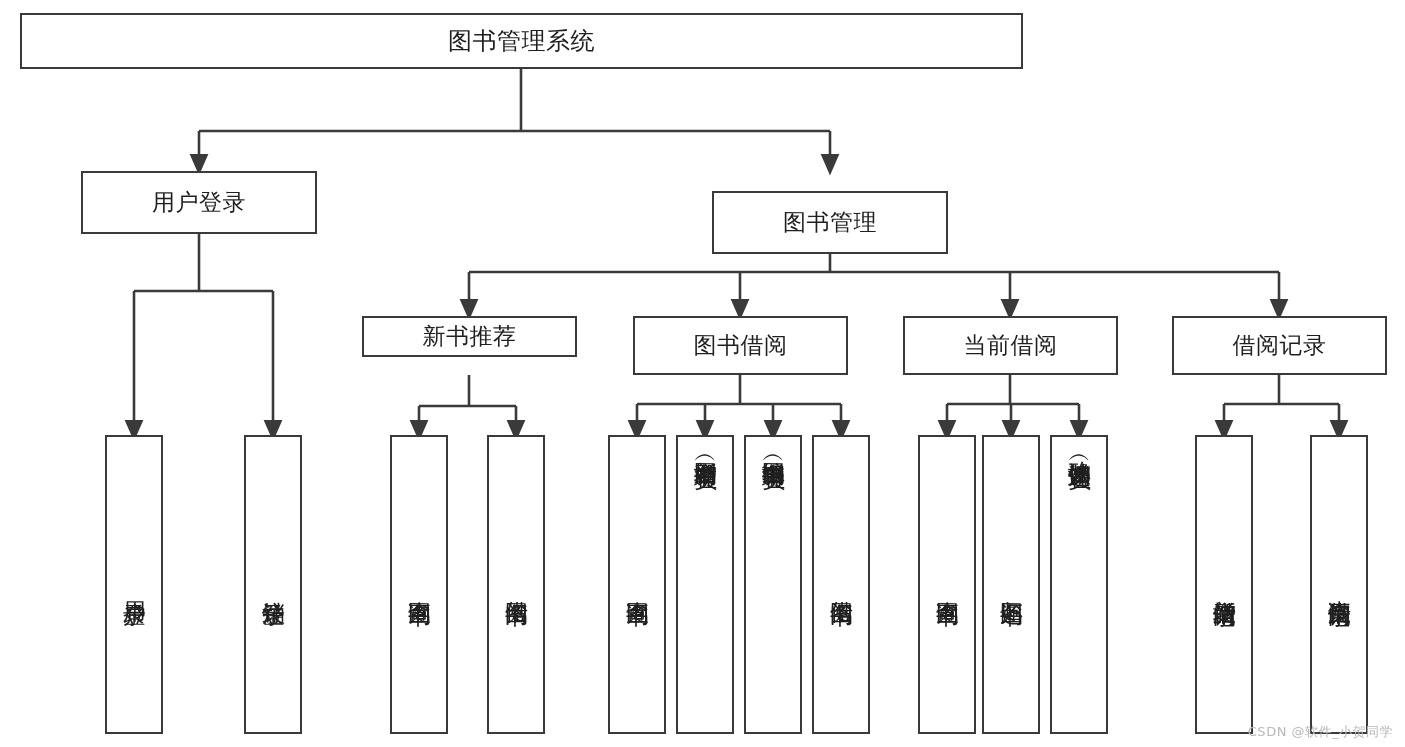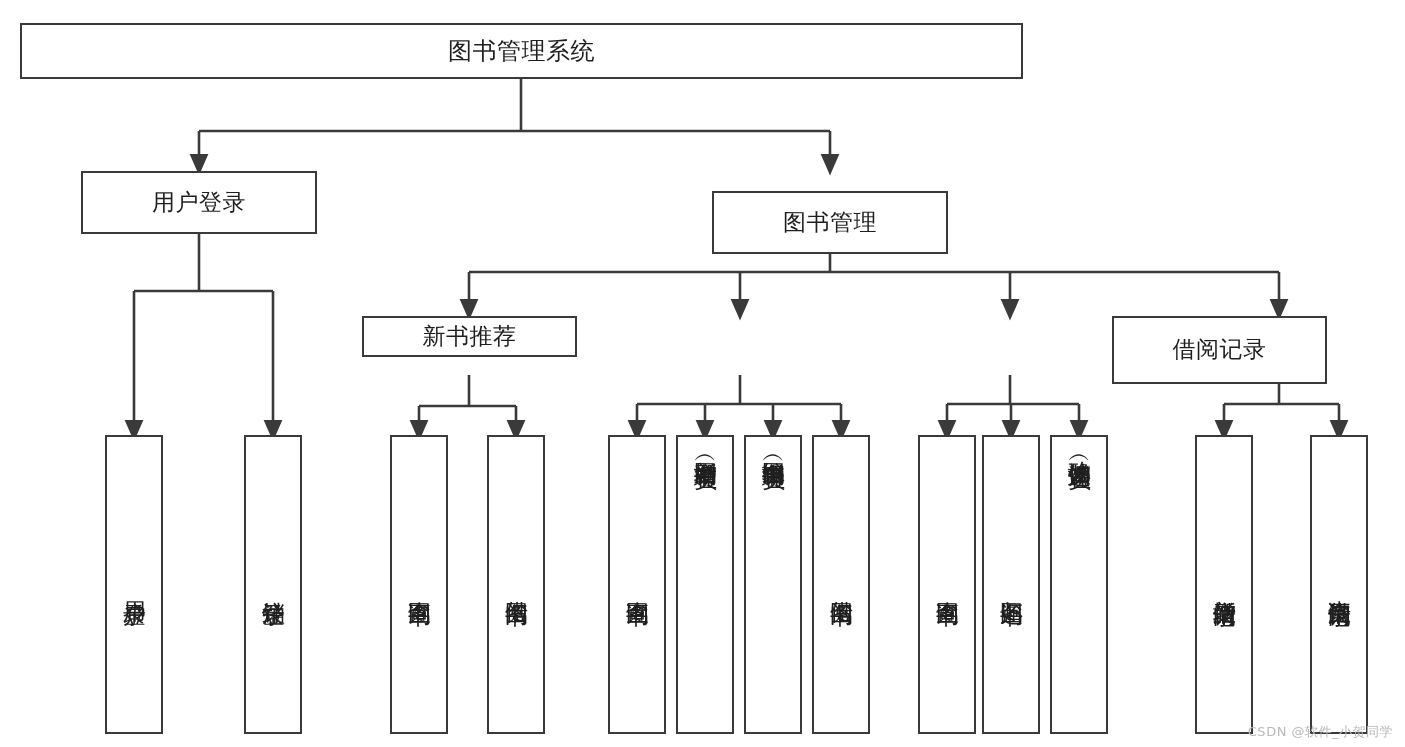--- a/index.html
+++ b/index.html
@@ -126,35 +126,41 @@
       <path d="M1011,404 L1011,424" marker-end="url(#arrow)"></path>
       <path d="M1079,404 L1079,424" marker-end="url(#arrow)"></path>
 
       <path d="M1279,375 L1279,404"></path>
       <path d="M1224,404 L1339,404"></path>
       <path d="M1224,404 L1224,424" marker-end="url(#arrow)"></path>
       <path d="M1339,404 L1339,424" marker-end="url(#arrow)"></path>
     </g>
   </svg>
 
-  <div class="node node-horizontal node-root" style="left:20px; top:13px; width:1003px; height:56px;margin-top:10px;">
+  <div class="node node-horizontal node-root" style="left:20px; top:13px; width:1003px; height:56px;">
     <span class="label">图书管理系统</span>
   </div>
 
   <div class="node node-horizontal" style="left:81px; top:171px; width:236px; height:63px;">
     <span class="label">用户登录</span>
   </div>
   <div class="node node-horizontal" style="left:712px; top:171px; width:236px; height:63px;margin-top:20px;">
     <span class="label">图书管理</span>
   </div>
 
   <div class="node node-horizontal" style="left:362px; top:316px; width:215px; height:41px;">
     <span class="label">新书推荐</span>
   </div>
-  <div class="node node-horizontal" style="left:1112px; top:316px; width:215px; height:68px;">
+  <div class="node node-horizontal" style="left:633px; top:316px; width:215px; height:59px;">
+    <span class="label">图书借阅</span>
+  </div>
+  <div class="node node-horizontal" style="left:903px; top:316px; width:215px; height:59px;">
+    <span class="label">当前借阅</span>
+  </div>
+  <div class="node node-horizontal" style="left:1172px; top:316px; width:215px; height:59px;">
     <span class="label">借阅记录</span>
   </div>
 
   <div class="node node-vertical align-mid" style="left:105px; top:435px; width:58px; height:299px;">
     <span class="label">用户登录</span>
   </div>
   <div class="node node-vertical align-mid" style="left:244px; top:435px; width:58px; height:299px;">
     <span class="label">注销登录</span>
   </div>
 

